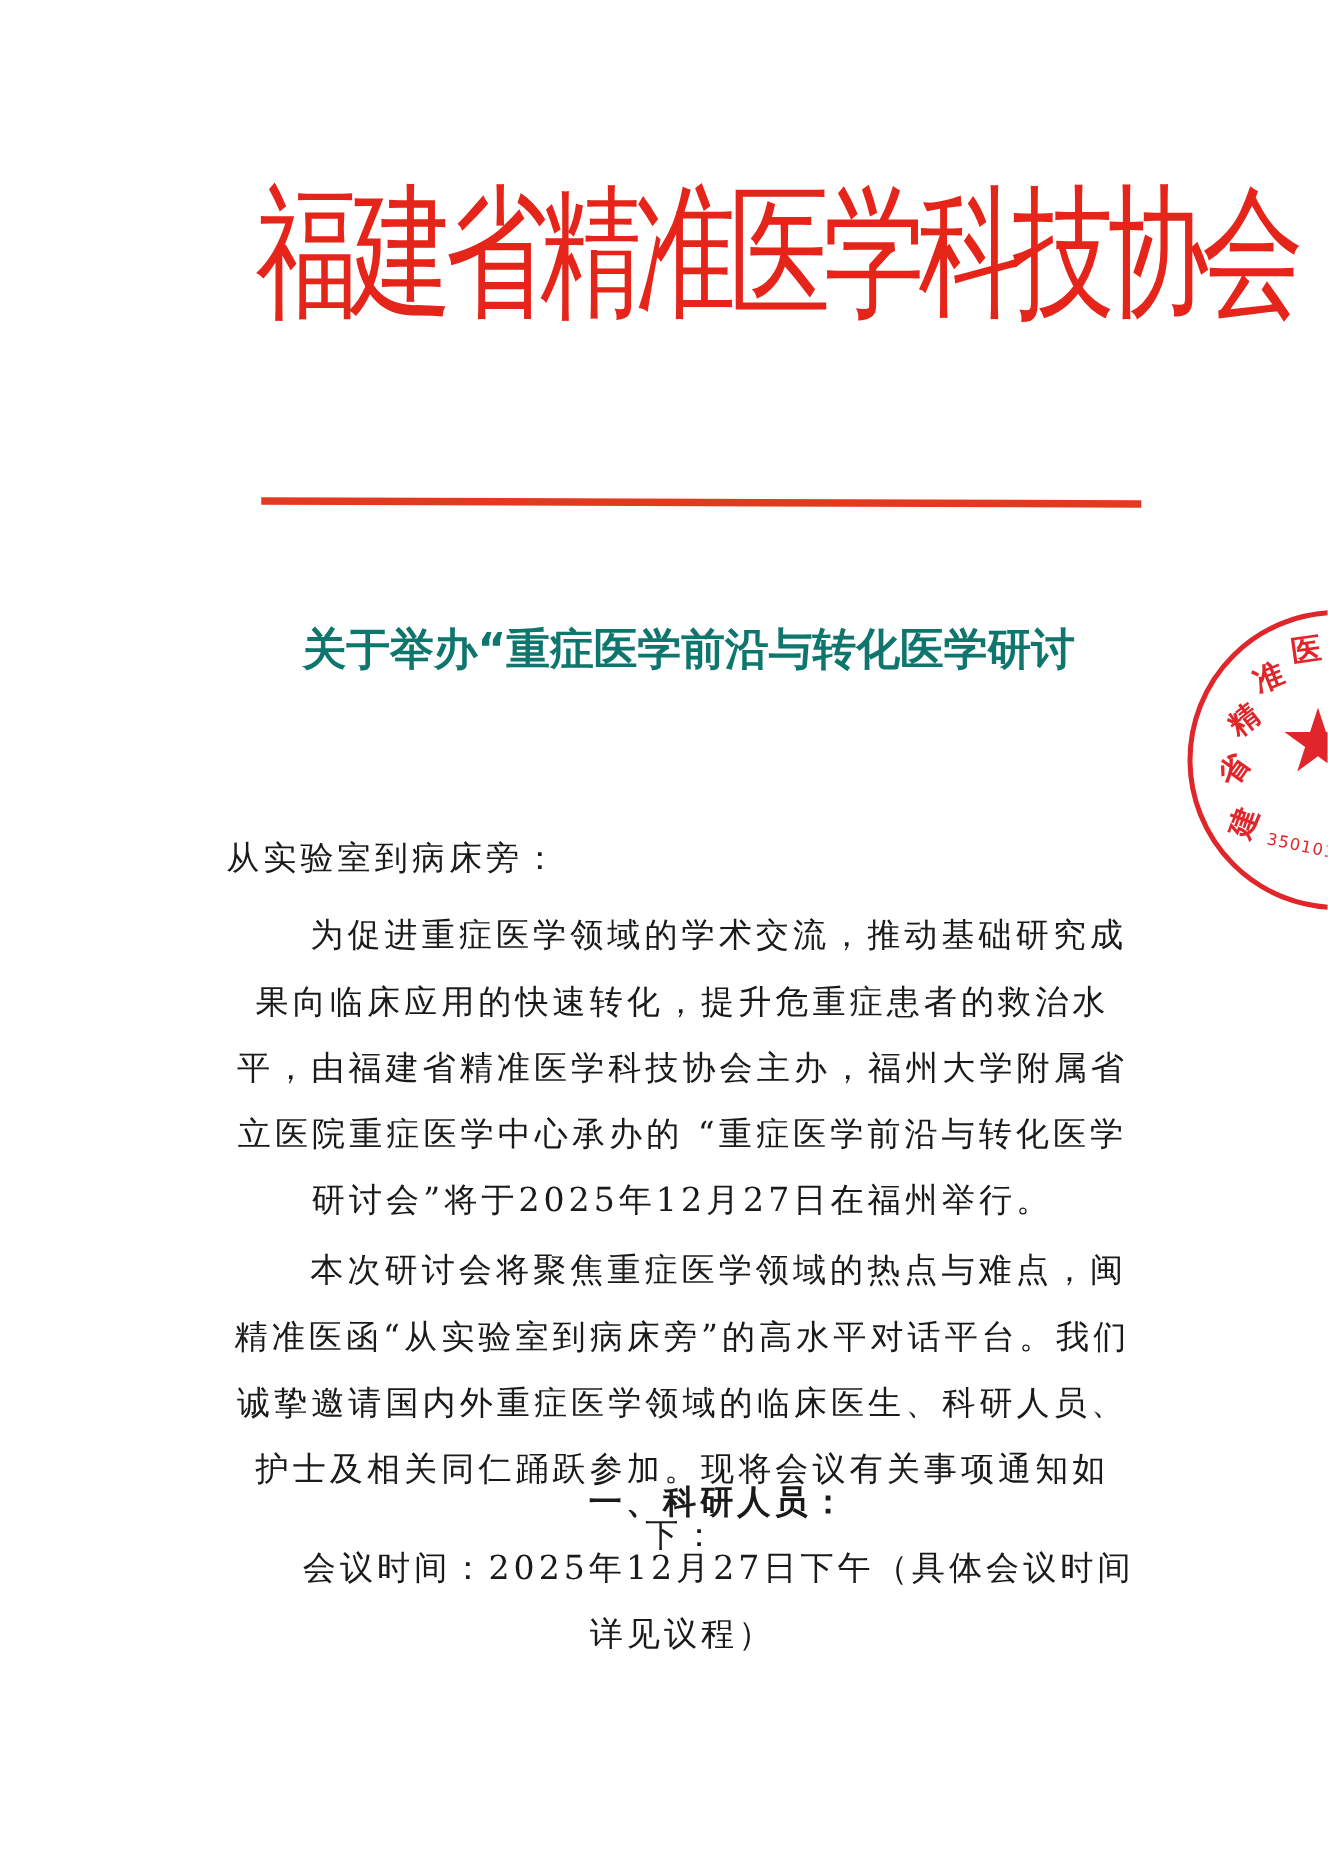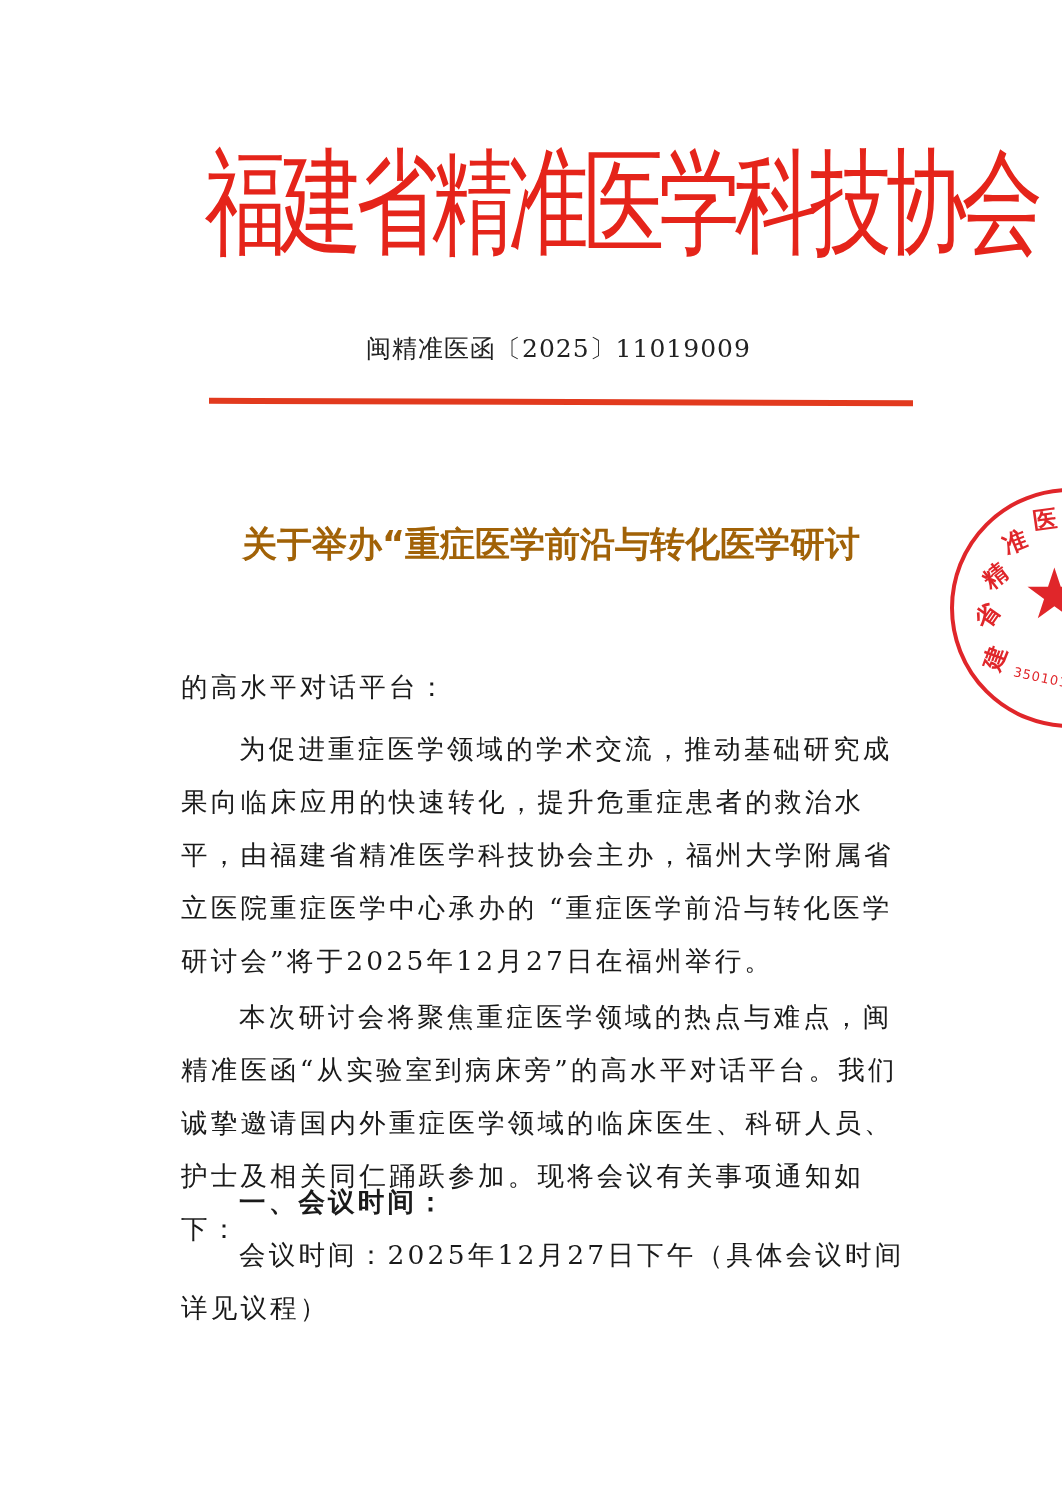--- a/index.html
+++ b/index.html
@@ -16,28 +16,28 @@
     position: absolute; left: 351px; top: 332px; font-family: "DejaVu Serif", serif;
     font-size: 25px; color: #222; letter-spacing: 1px; white-space: nowrap;
   }
   .red-rule {
     position: absolute; left: 194px; top: 399px; width: 704px; height: 6px;
     background: #e23a1e; transform: rotate(0.2deg);
   }
   .title {
     position: absolute; left: 176px; top: 493px; width: 720px;
     font-family: "DejaVu Sans", sans-serif; font-weight: bold; font-size: 35px;
-    color: #a16207; text-align: center; line-height: 54px; letter-spacing: 0px; margin-top: 24px;
+    color: #0f766e; text-align: center; line-height: 54px; letter-spacing: 0px;
   }
   .body-text {
     position: absolute; left: 166px; width: 730px; font-family: "DejaVu Serif", serif;
     font-size: 26.5px; color: #1a1a1a; line-height: 53px; letter-spacing: 3.2px;
   }
   .p { margin: 0; }
-  .indent { text-indent: 58px; }
+  .indent { text-indent: 58px; text-align: center; }
   .salute { top: 660px; }
   .para1 { top: 722px; }
   .para2 { top: 990px; }
   .section1 { top: 1175px; }
   .bold { font-weight: bold; font-family: "DejaVu Sans", sans-serif; }
   
   .seal {
     position: absolute; left: 935px; top: 488px; width: 240px; height: 240px;
     border: 4px solid #e0262a; border-radius: 50%; box-sizing: border-box;
   }
@@ -54,36 +54,35 @@
     letter-spacing: 1px;
   }
 </style>
 </head>
 <body>
 
 <div class="page">
 
   <div class="red-head">福建省精准医学科技协会</div>
 
-  <div class="doc-no">闽精准医函〔2025〕11019009</div>
 
   <div class="red-rule"></div>
 
   <div class="title">
     <div>关于举办“重症医学前沿与转化医学研讨</div>
   </div>
 
-  <div class="body-text salute">的高水平对话平台：</div>
+  <div class="body-text salute">从实验室到病床旁：</div>
 
   <p class="body-text p indent para1">为促进重症医学领域的学术交流，推动基础研究成果向临床应用的快速转化，提升危重症患者的救治水平，由福建省精准医学科技协会主办，福州大学附属省立医院重症医学中心承办的 “重症医学前沿与转化医学研讨会”将于2025年12月27日在福州举行。</p>
 
   <p class="body-text p indent para2">本次研讨会将聚焦重症医学领域的热点与难点，闽精准医函“从实验室到病床旁”的高水平对话平台。我们诚挚邀请国内外重症医学领域的临床医生、科研人员、护士及相关同仁踊跃参加。现将会议有关事项通知如下：</p>
 
   <div class="body-text section1">
-    <div class="indent bold">一、会议时间：</div>
+    <div class="indent bold">一、科研人员：</div>
     <div class="indent">会议时间：2025年12月27日下午（具体会议时间详见议程）</div>
   </div>
 
   <div class="seal"></div>
   <span class="seal-text" style="left:968px;top:642px;transform:rotate(-70deg);">建</span>
   <span class="seal-text" style="left:960px;top:600px;transform:rotate(-55deg);">省</span>
   <span class="seal-text" style="left:968px;top:560px;transform:rotate(-38deg);">精</span>
   <span class="seal-text" style="left:988px;top:526px;transform:rotate(-22deg);">准</span>
   <span class="seal-text" style="left:1018px;top:504px;transform:rotate(-8deg);">医</span>
   <div class="seal-star">★</div>

